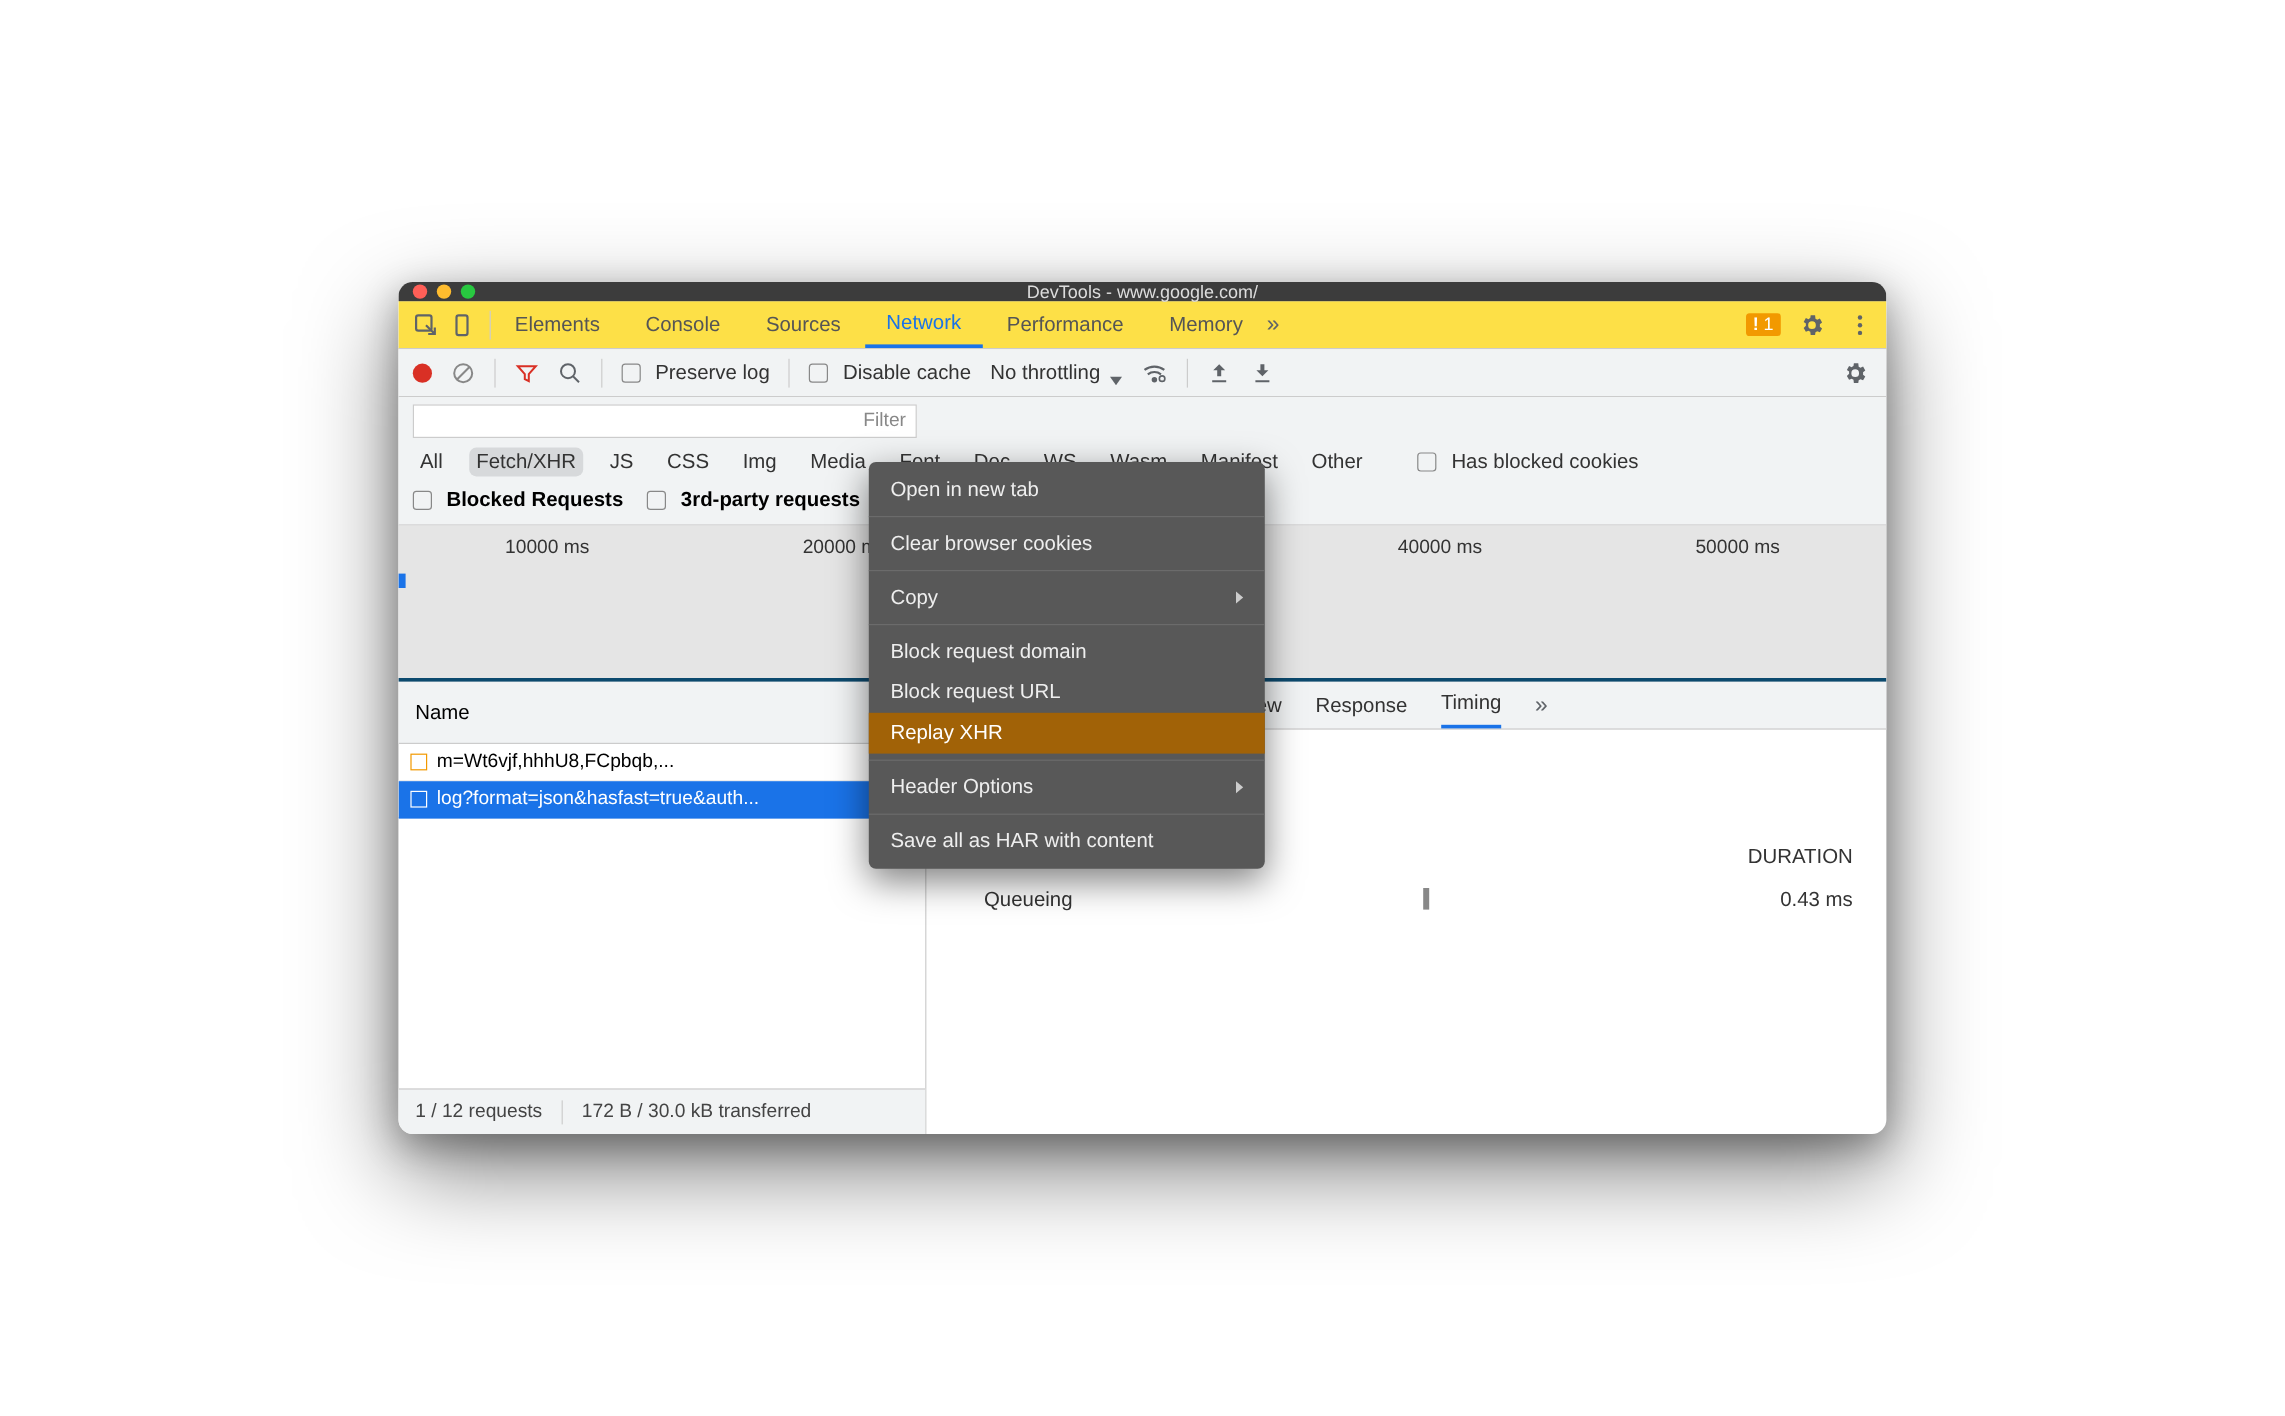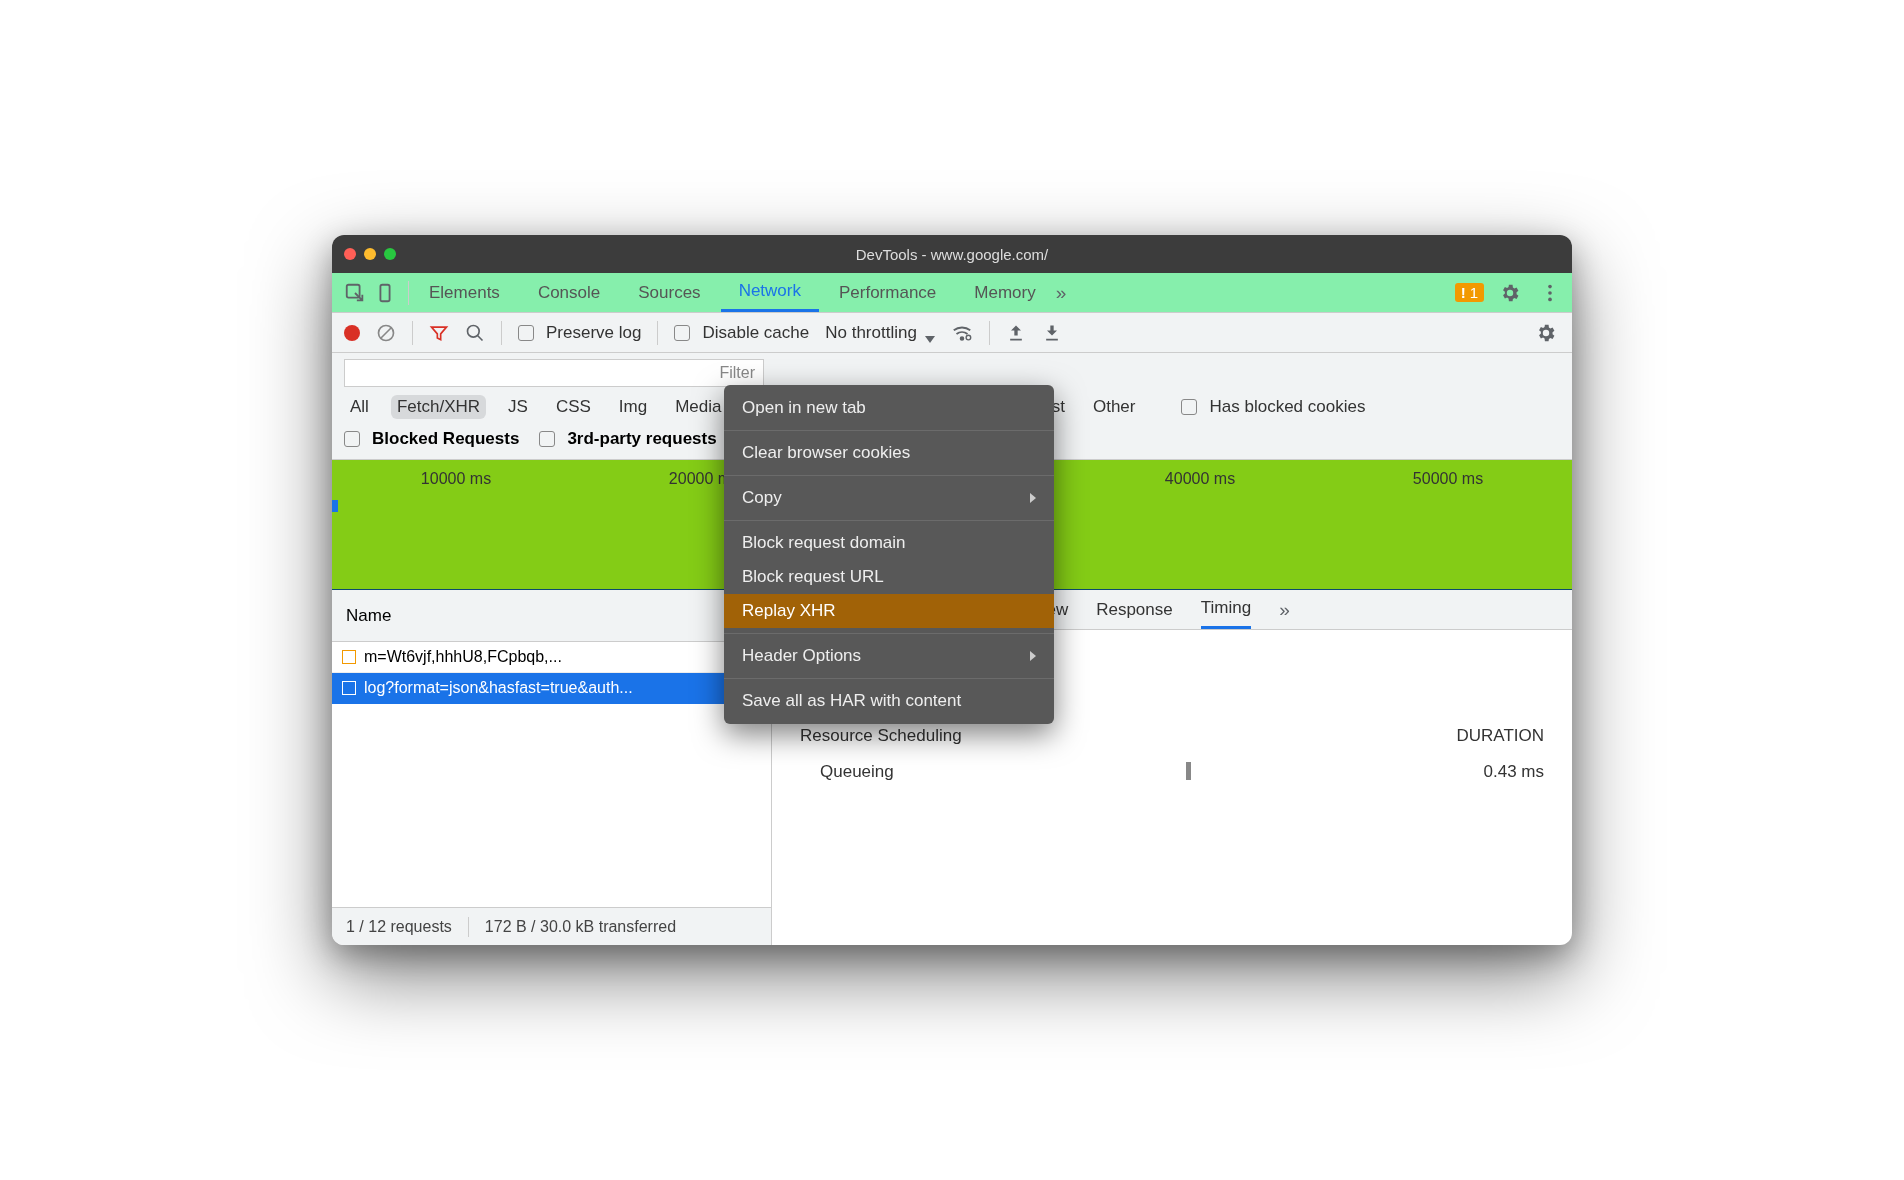--- a/index.html
+++ b/index.html
@@ -17,21 +17,21 @@
   background: #fff;
   border-radius: 12px;
   overflow: hidden;
   box-shadow: 0 30px 80px rgba(0,0,0,0.5), 0 10px 30px rgba(0,0,0,0.3);
   display: flex;
   flex-direction: column;
   position: relative;
 }
 .titlebar {
   background: #3c3c3c;
-  height: 38px;
+  height: 16px;
   display: flex;
   align-items: center;
   padding: 0 12px;
   position: relative;
 }
 .traffic-lights { display: flex; gap: 8px; }
 .traffic-light { width: 12px; height: 12px; border-radius: 50%; }
 .tl-red { background: #ff5f57; }
 .tl-yellow { background: #febc2e; }
 .tl-green { background: #28c840; }
@@ -40,21 +40,21 @@
   font-size: 15px;
   position: absolute;
   left: 50%;
   transform: translateX(-50%);
 }
 .top-tabs {
   height: 40px;
   display: flex;
   align-items: center;
   border-bottom: 1px solid #ccc;
-  background: #86efac;
+  background: #fde047;
   padding: 0 8px;
   gap: 2px;
 }
 .svg-ico { display: inline-flex; align-items: center; justify-content: center; }
 .tab-btn {
   padding: 0 18px;
   height: 100%;
   display: flex;
   align-items: center;
   font-size: 17px;
@@ -122,22 +122,22 @@
   background: #fff;
 }
 .filter-types { display: flex; align-items: center; gap: 16px; font-size: 17px; color: #333; flex-wrap: wrap; }
 .ftype { cursor: pointer; padding: 2px 6px; border-radius: 6px; }
 .ftype.selected { background: #d7d9db; }
 .fcheck { display: flex; align-items: center; gap: 6px; margin-left: 24px; }
 .filter-row2 { display:flex; gap: 20px; margin-top: 10px; align-items:center; font-size:17px;font-weight:bold; }
 
 .timeline {
   height: 130px;
-  border-bottom: 1px solid #0c4a6e;
-  background: #84cc16;
+  border-bottom: 3px solid #0c4a6e;
+  background: #e5e5e5;
   position: relative;
 }
 .time-marks { display:flex; justify-content:space-around; padding-top:10px; font-size:16px; color:#333;}
 .time-marks span { width: 20%; text-align:center;}
 
 .detail-tabs {
   height: 40px;
   display: flex;
   align-items: center;
   padding: 0 14px 0 0;

